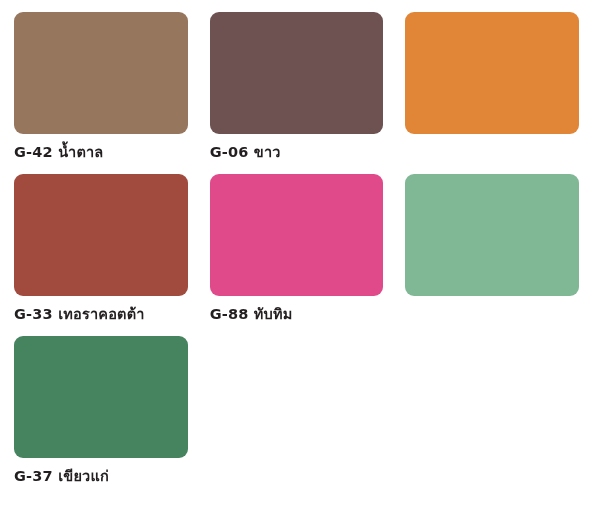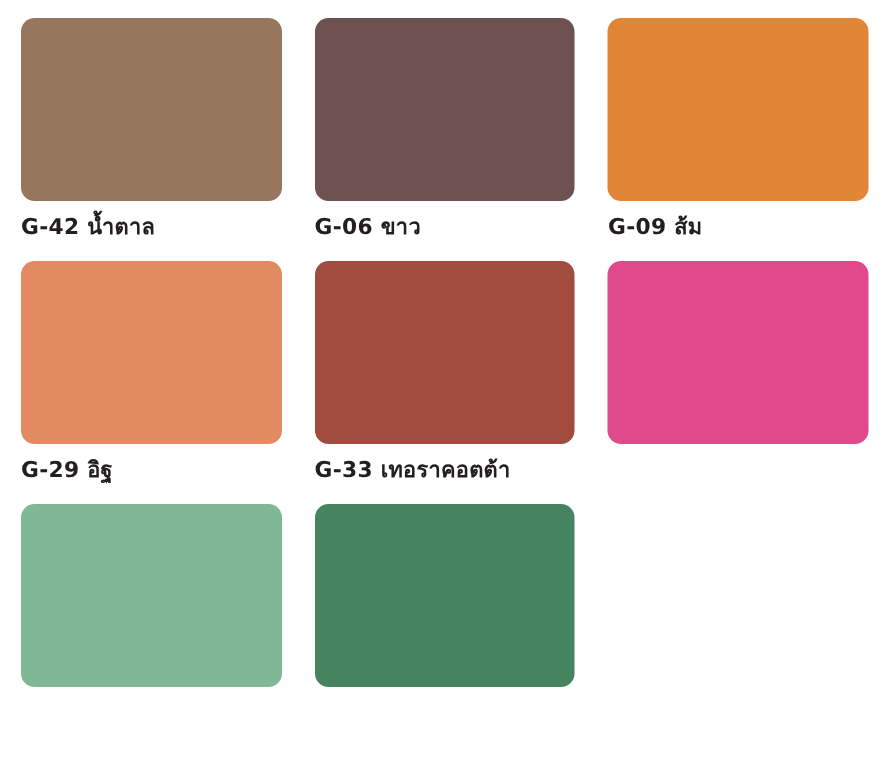--- a/index.html
+++ b/index.html
@@ -52,32 +52,29 @@
     <div class="swatch-cell">
       <div class="swatch-chip" style="background-color: rgb(151, 118, 94);"></div>
       <div class="swatch-label">G-42 น้ำตาล</div>
     </div>
     <div class="swatch-cell">
       <div class="swatch-chip" style="background-color: rgb(110, 82, 81);"></div>
       <div class="swatch-label">G-06 ขาว</div>
     </div>
     <div class="swatch-cell">
       <div class="swatch-chip" style="background-color: rgb(225, 134, 55);"></div>
-      <div class="swatch-label">G-09 ส้ม</div>
-    </div>
-    <div class="swatch-cell">
-      <div class="swatch-chip" style="background-color: rgb(226, 138, 97);"></div>
-      <div class="swatch-label">G-29 อิฐ</div>
     </div>
     <div class="swatch-cell">
       <div class="swatch-chip" style="background-color: rgb(161, 75, 62);"></div>
       <div class="swatch-label">G-33 เทอราคอตต้า</div>
     </div>
     <div class="swatch-cell">
       <div class="swatch-chip" style="background-color: rgb(224, 74, 139);"></div>
+      <div class="swatch-label">G-88 ทับทิม</div>
     </div>
     <div class="swatch-cell">
       <div class="swatch-chip" style="background-color: rgb(128, 184, 150);"></div>
     </div>
     <div class="swatch-cell">
       <div class="swatch-chip" style="background-color: rgb(69, 132, 95);"></div>
+      <div class="swatch-label">G-37 เขียวแก่</div>
     </div>
   </div>
 
 </body></html>

